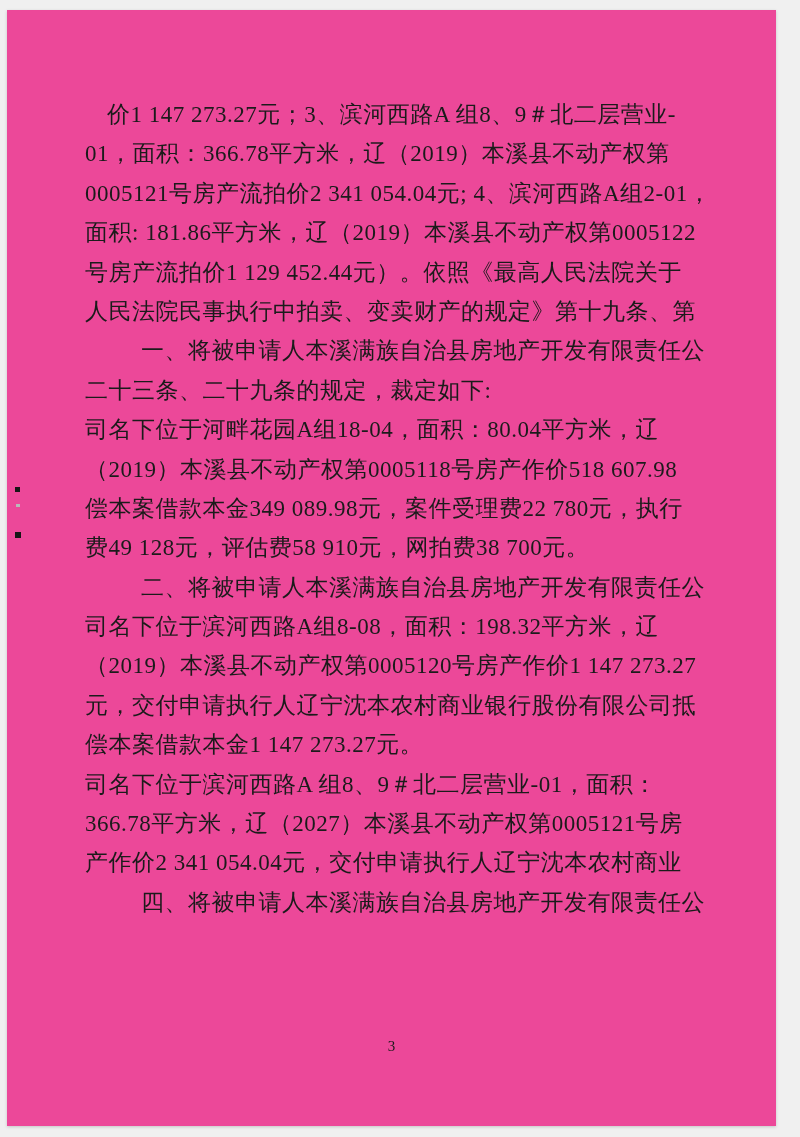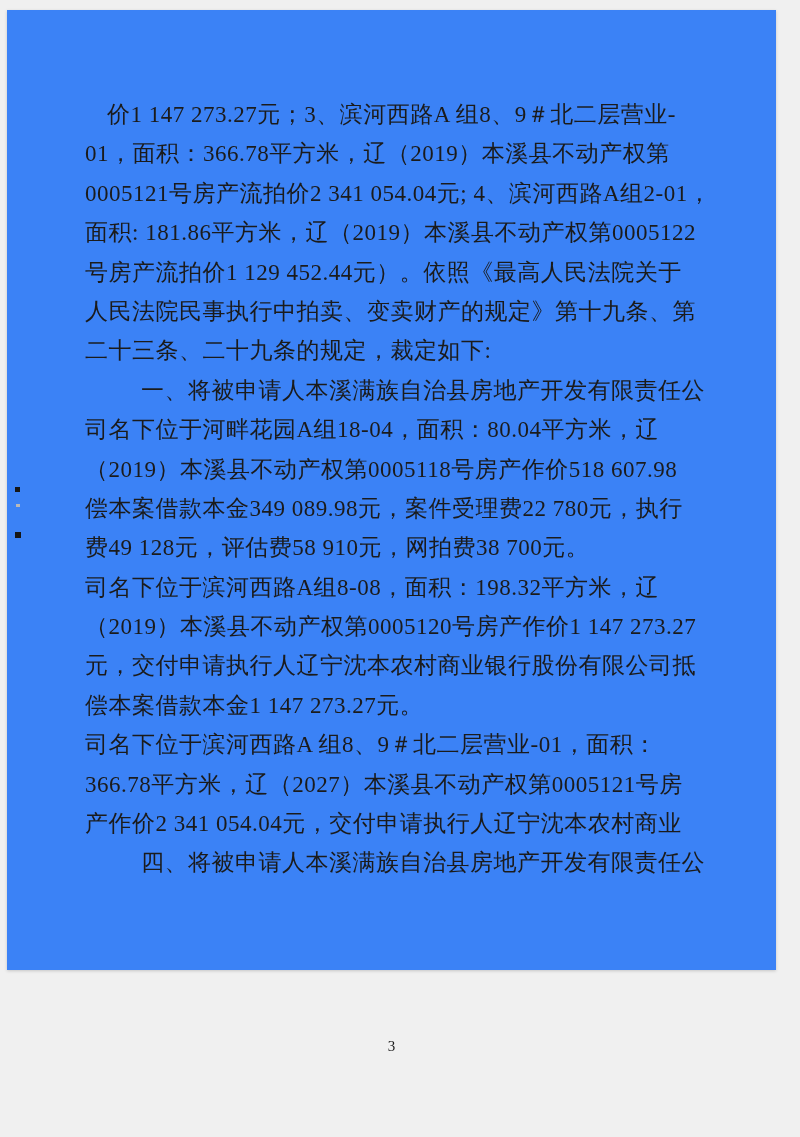--- a/index.html
+++ b/index.html
@@ -12,22 +12,22 @@
     background: #f0f0f0;
     position: relative;
     overflow: hidden;
     font-family: "Liberation Serif", "DejaVu Serif", serif;
   }
   .page {
     position: absolute;
     left: 7px;
     top: 10px;
     width: 769px;
-    height: 960px;
-    background: #3b82f6;
+    height: 1116px;
+    background: #ec4899;
     box-shadow: 0 1px 3px rgba(0,0,0,0.18);
   }
   .textblock {
     position: absolute;
     left: 78px;
     top: 85px;
     width: 610px;
     color: #1b1b1b;
     font-size: 23px;
     line-height: 39.4px;
@@ -69,26 +69,27 @@
   <div class="scan-mark m2"></div>
   <div class="scan-mark m3"></div>
 
   <div class="textblock">
     <div class="line shift1">价1 147 273.27元；3、滨河西路A 组8、9＃北二层营业-</div>
     <div class="line">01，面积：366.78平方米，辽（2019）本溪县不动产权第</div>
     <div class="line">0005121号房产流拍价2 341 054.04元; 4、滨河西路A组2-01，</div>
     <div class="line">面积: 181.86平方米，辽（2019）本溪县不动产权第0005122</div>
     <div class="line">号房产流拍价1 129 452.44元）。依照《最高人民法院关于</div>
     <div class="line">人民法院民事执行中拍卖、变卖财产的规定》第十九条、第</div>
+    <div class="line indent">一、将被申请人本溪满族自治县房地产开发有限责任公</div>
     <div class="line">二十三条、二十九条的规定，裁定如下:</div>
-    <div class="line indent">一、将被申请人本溪满族自治县房地产开发有限责任公</div>
     <div class="line">司名下位于河畔花园A组18-04，面积：80.04平方米，辽</div>
     <div class="line">（2019）本溪县不动产权第0005118号房产作价518 607.98</div>
     <div class="line">偿本案借款本金349 089.98元，案件受理费22 780元，执行</div>
     <div class="line">费49 128元，评估费58 910元，网拍费38 700元。</div>
+    <div class="line indent">二、将被申请人本溪满族自治县房地产开发有限责任公</div>
     <div class="line">司名下位于滨河西路A组8-08，面积：198.32平方米，辽</div>
     <div class="line">（2019）本溪县不动产权第0005120号房产作价1 147 273.27</div>
     <div class="line">元，交付申请执行人辽宁沈本农村商业银行股份有限公司抵</div>
     <div class="line">偿本案借款本金1 147 273.27元。</div>
     <div class="line">司名下位于滨河西路A 组8、9＃北二层营业-01，面积：</div>
     <div class="line">366.78平方米，辽（2027）本溪县不动产权第0005121号房</div>
     <div class="line">产作价2 341 054.04元，交付申请执行人辽宁沈本农村商业</div>
     <div class="line indent">四、将被申请人本溪满族自治县房地产开发有限责任公</div>
   </div>
 

